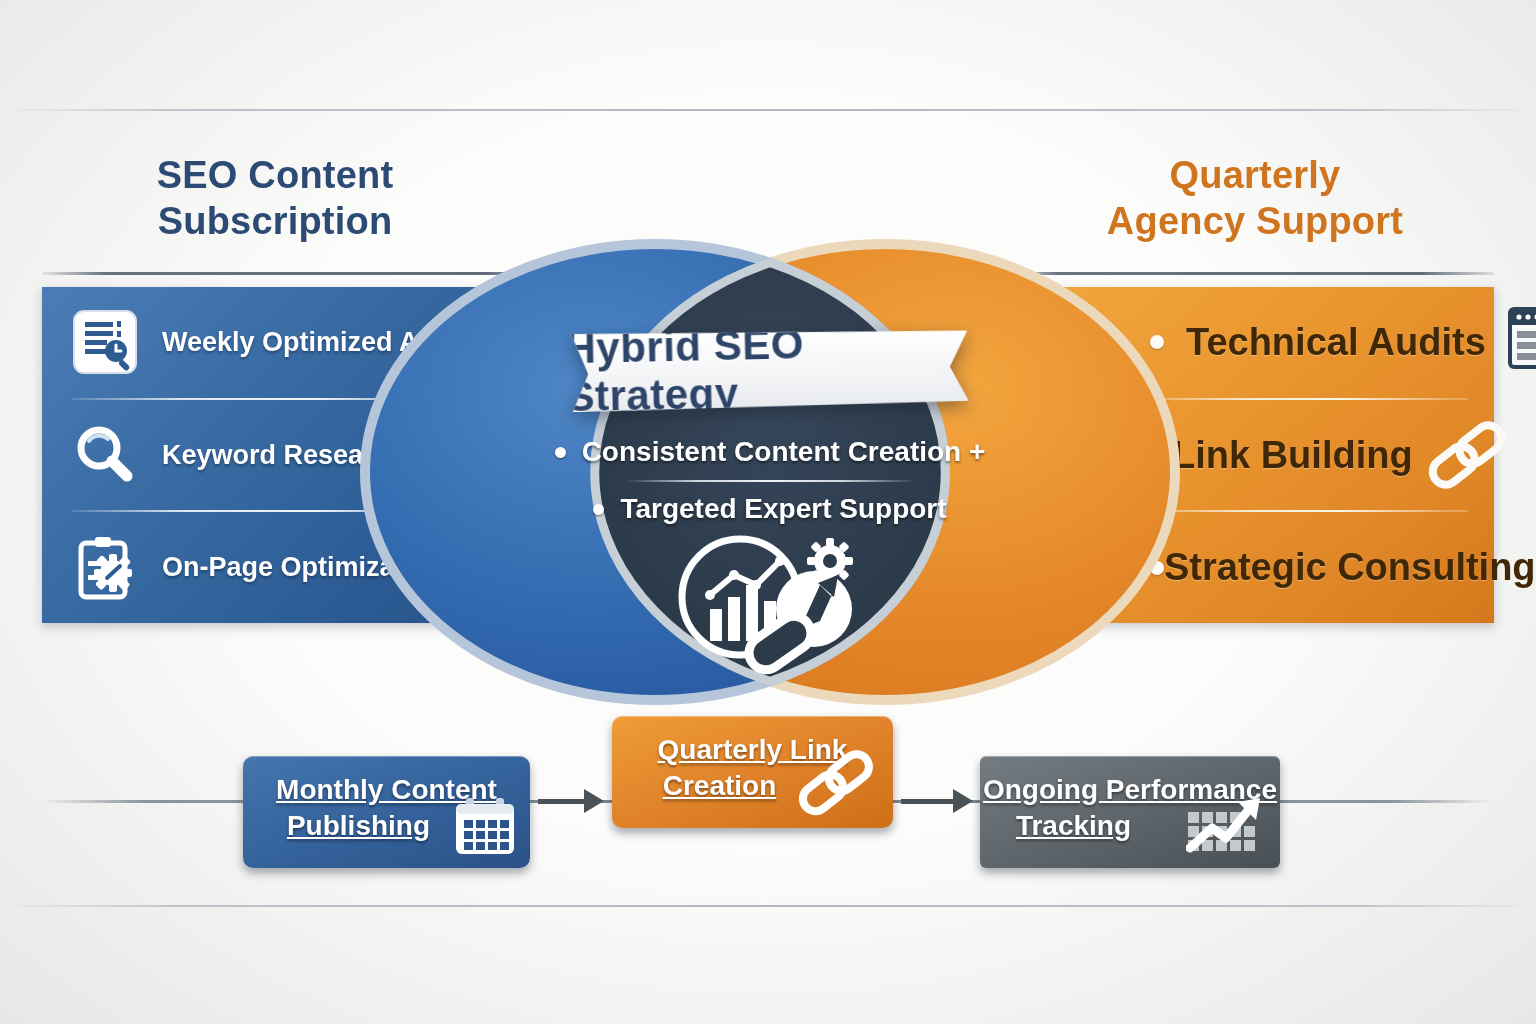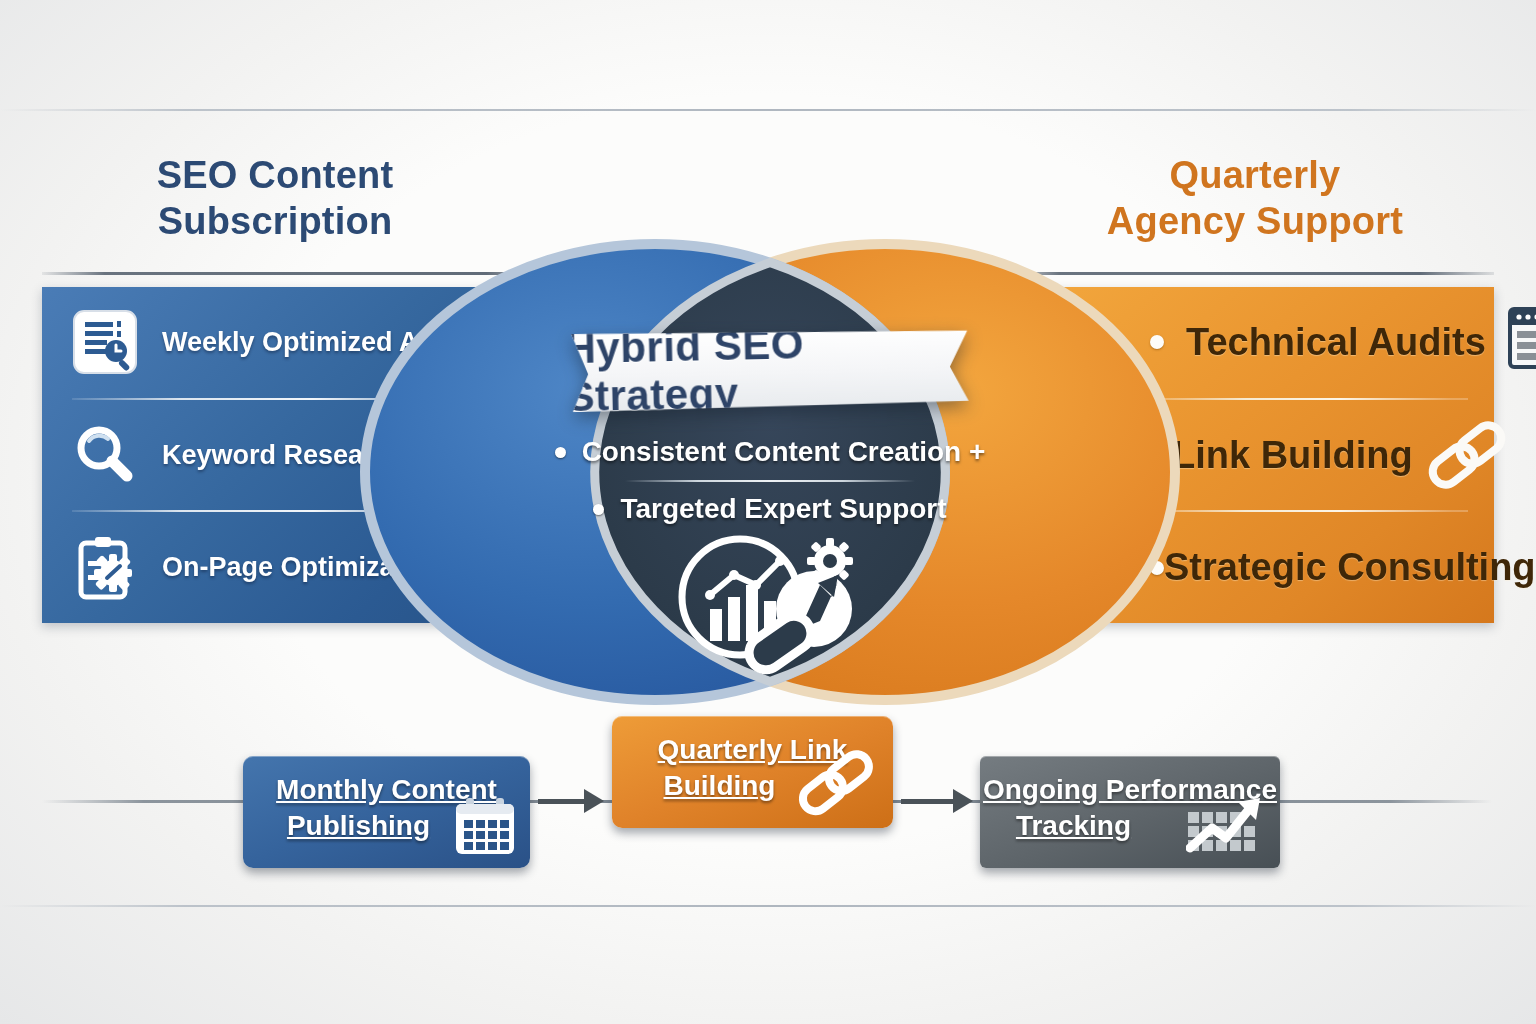--- a/index.html
+++ b/index.html
@@ -284,21 +284,21 @@
   </div>
 
   <div class="abs arrow" style="left:538px;top:789px;width:66px;height:24px;">
     <span class="shaft"></span>
       <span class="head"></span>
   </div>
 
   <div class="fbox b2" style="left:612px;top:716px;width:281px;height:112px;">
     <div class="flabel">
       <div>Quarterly Link</div>
-      <div style="padding-right:66px;">Building</div>
+      <div style="padding-right:66px;">Creation</div>
     </div>
     <span class="ficon">
       <svg width="86" height="68" viewBox="0 0 86 68">
         <g transform="rotate(-38 43 34)" fill="none" stroke="#ffffff" stroke-width="8">
           <rect x="4" y="22" width="44" height="25" rx="12.5"></rect>
           <rect x="37" y="22" width="44" height="25" rx="12.5"></rect>
         </g>
       </svg>
     </span>
   </div>

